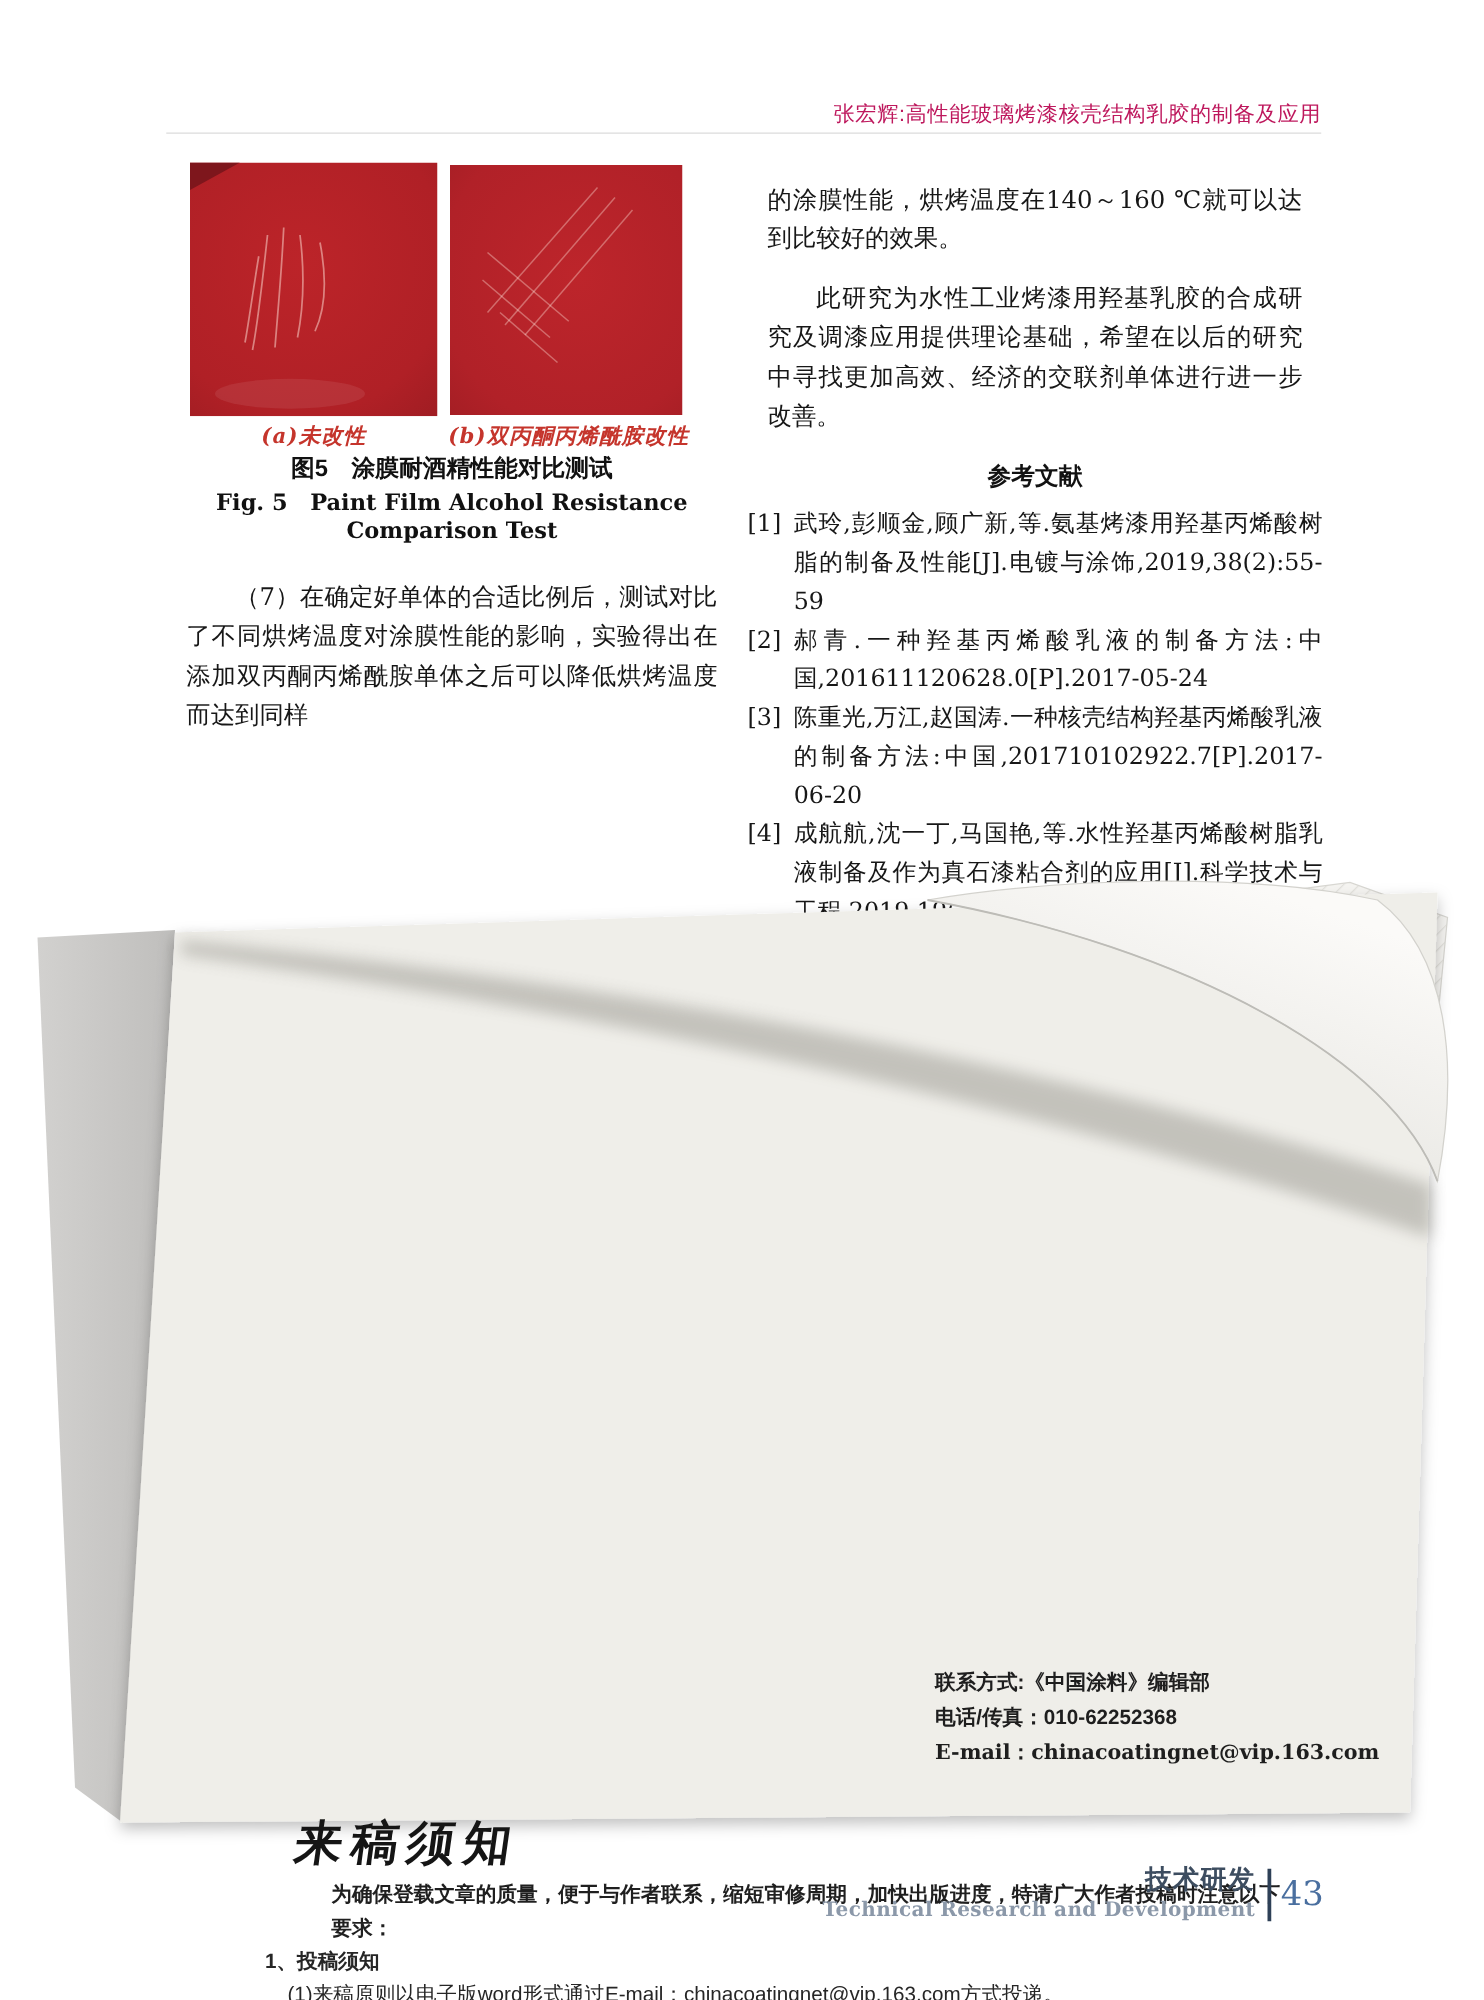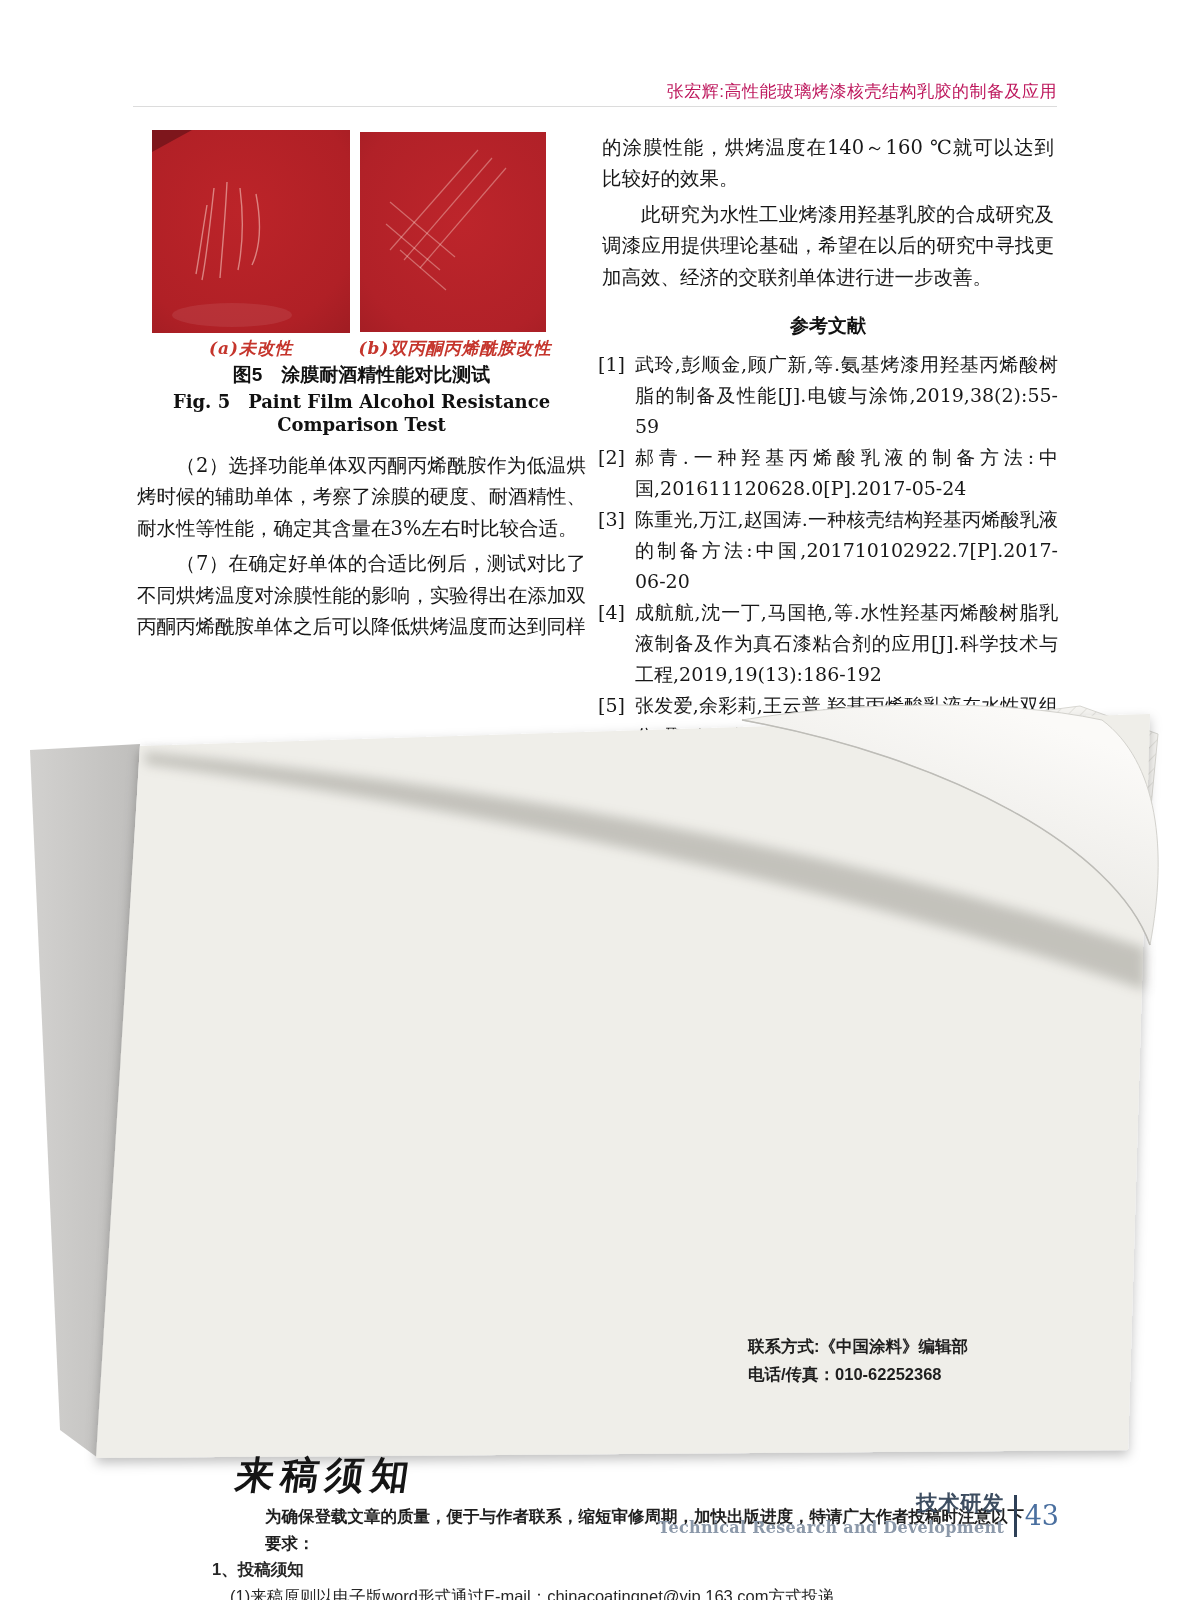--- a/index.html
+++ b/index.html
@@ -7,21 +7,21 @@
     width:1187px;height:1600px;position:relative;background:#ffffff;
     font-family:"Liberation Sans",sans-serif;color:#1c1c1c;overflow:hidden;
   }
   
   .page-header{position:absolute;left:133px;top:80px;width:924px;text-align:right;
     font-size:17px;color:#be185d;letter-spacing:.5px;}
   .header-rule{position:absolute;left:133px;top:106px;width:924px;height:1px;background:#dcdcdc;}
   .col-left{position:absolute;left:133px;top:128px;width:457px;}
   .col-right{position:absolute;left:598px;top:128px;width:460px;}
   .body-par{font-family:"DejaVu Serif","Liberation Serif",serif;font-size:19.5px;line-height:31.4px;
-    text-align:justify;margin:4px;color:#171717;}
+    text-align:justify;margin:16px;color:#171717;}
   .indent{text-indent:2em;}
   
   .fig-img{position:absolute;}
   .figcap-red{position:absolute;font-size:17px;color:#c5352c;text-align:center;
     font-family:"DejaVu Serif","Liberation Serif",serif;font-style:italic;font-weight:bold;letter-spacing:1px;}
   .figcap-cn{position:absolute;left:133px;top:362px;width:457px;text-align:center;
     font-weight:bold;font-size:19px;color:#111;}
   .figcap-en{position:absolute;left:133px;top:390px;width:457px;text-align:center;
     font-weight:bold;font-size:18px;font-family:"DejaVu Serif","Liberation Serif",serif;color:#111;}
   
@@ -103,21 +103,20 @@
       <path d="M40,118 L86,158"></path>
     </g>
   </svg>
 </div>
 <div class="figcap-red" style="left:152px;top:337px;width:198px;">(a)未改性</div>
 <div class="figcap-red" style="left:348px;top:337px;width:214px;">(b)双丙酮丙烯酰胺改性</div>
 <div class="figcap-cn">图5　涂膜耐酒精性能对比测试</div>
 <div class="figcap-en">Fig. 5　Paint Film Alcohol Resistance Comparison Test</div>
 
 <div class="col-left" style="top:446px;">
-  <p class="body-par indent">（2）选择功能单体双丙酮丙烯酰胺作为低温烘烤时候的辅助单体，考察了涂膜的硬度、耐酒精性、耐水性等性能，确定其含量在3%左右时比较合适。</p>
   <p class="body-par indent">（7）在确定好单体的合适比例后，测试对比了不同烘烤温度对涂膜性能的影响，实验得出在添加双丙酮丙烯酰胺单体之后可以降低烘烤温度而达到同样</p>
 </div>
 
 <div class="col-right">
   <p class="body-par">的涂膜性能，烘烤温度在140～160 ℃就可以达到比较好的效果。</p>
   <p class="body-par indent">此研究为水性工业烤漆用羟基乳胶的合成研究及调漆应用提供理论基础，希望在以后的研究中寻找更加高效、经济的交联剂单体进行进一步改善。</p>
   <div class="ref-head">参考文献</div>
   <p class="ref">
     <span class="num">[1]</span>
     <span>武玲,彭顺金,顾广新,等.氨基烤漆用羟基丙烯酸树脂的制备及性能[J].电镀与涂饰,2019,38(2):55-59</span>
@@ -188,20 +187,21 @@
     <div class="n-item">
       <span>(1)来稿原则以电子版word形式通过E-mail：</span><span class="u">chinacoatingnet@vip.163.com</span><span>方式投递。</span>
     </div>
 
   </div>
 </div>
 
 <div class="contact">
   <div>联系方式:《中国涂料》编辑部</div>
   <div><span>电话/传真：</span><span>010-62252368</span></div>
+  <div class="serifline"><span>E-mail：</span><span>chinacoatingnet@vip.163.com</span></div>
 </div>
 
 <div class="footer">
   <div class="footer-txts">
     <div class="footer-cn">技术研发</div>
     <div class="footer-en">Technical Research and Development</div>
   </div>
   <div class="footer-bar"></div>
   <div class="footer-num">43</div>
 </div>

